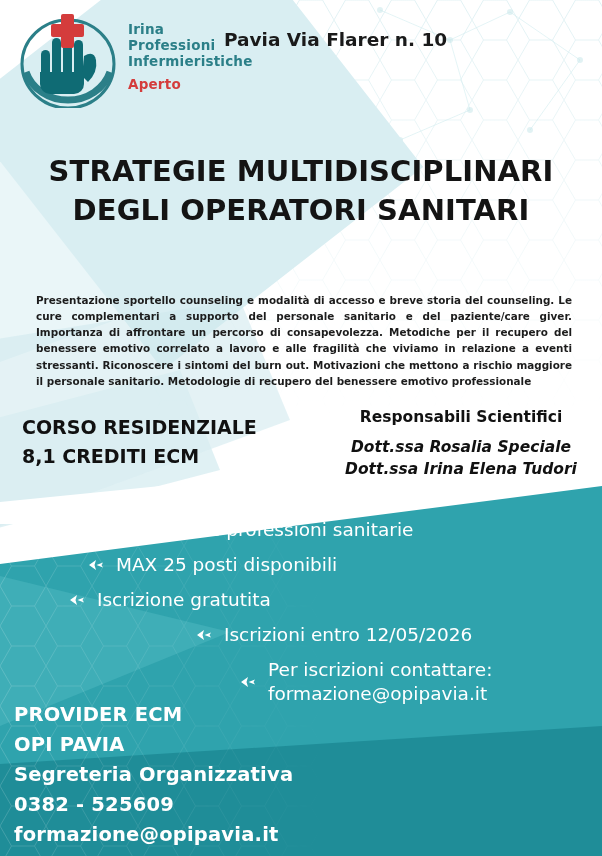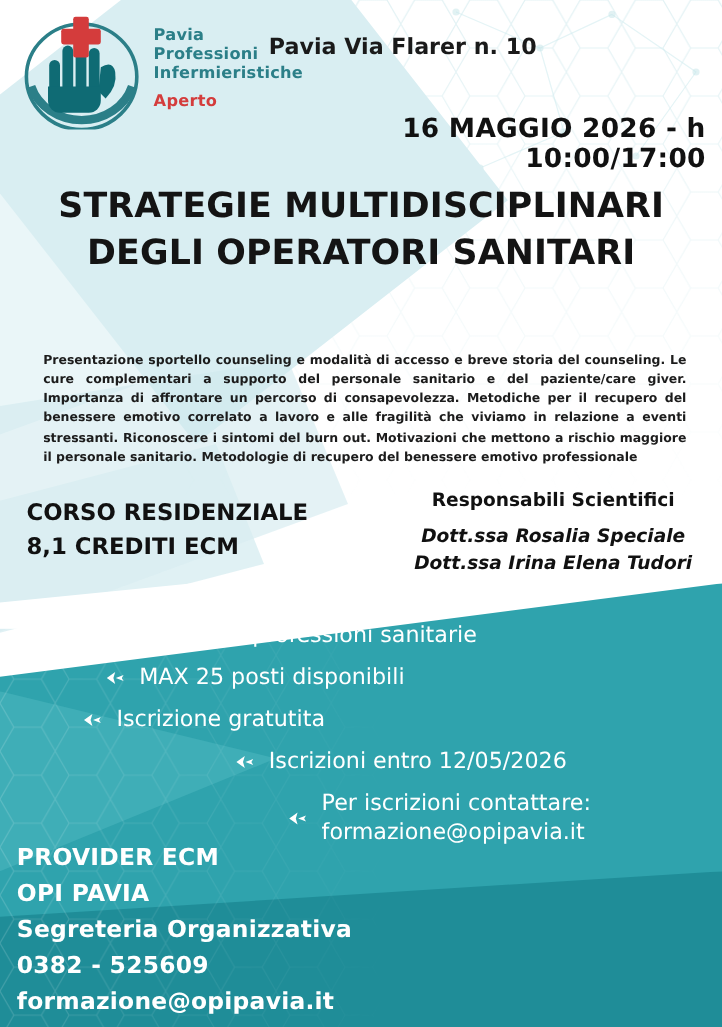--- a/index.html
+++ b/index.html
@@ -200,21 +200,21 @@
     width: 16px; height: 16px;
     flex: none;
     margin-right: 12px;
     color: #ffffff;
   }
   .bullet-row .txt {
     color: #ffffff;
     font-size: 18.5px;
     line-height: 1.35;
   }
-  .b1 { padding-left: 24px; }
+  .b1 { padding-left: 40px; }
   .b2 { padding-left: 88px; }
   .b3 { padding-left: 69px; }
   .b4 { padding-left: 196px; }
   .b5 { padding-left: 240px; }
   .b5 .txt { line-height: 1.3; }
 
   
   .provider {
     position: absolute;
     left: 14px; top: 700px;
@@ -307,31 +307,30 @@
         <rect x="60" y="30" width="9" height="46" rx="4.5"></rect>
         <path d="M70 46 q10 -6 12 4 q2 12 -8 22 l-6 -6 z"></path>
         <path d="M26 62 h44 v12 a10 10 0 0 1 -10 10 h-24 a10 10 0 0 1 -10 -10 z"></path>
       </g>
       <g fill="#d43c3c">
         <rect x="47" y="4" width="13" height="34" rx="2"></rect>
         <rect x="37" y="14" width="33" height="13" rx="2"></rect>
       </g>
     </svg>
     <div class="logo-text">
-      <div>Pavia</div>
+      <div>Irina</div>
       <div>Professioni</div>
       <div>Infermieristiche</div>
       <div class="city">Aperto</div>
     </div>
   </div>
 
   <div class="venue">
     <div class="line">Pavia Via Flarer n. 10</div>
   </div>
-  <div class="datebar">16 MAGGIO 2026 - h 10:00/17:00</div>
 
   <div class="title">
     <div>STRATEGIE MULTIDISCIPLINARI</div>
     <div>DEGLI OPERATORI SANITARI</div>
   </div>
 
   <div class="abstract">Presentazione sportello counseling e modalità di accesso e breve storia del counseling. Le cure complementari a supporto del personale sanitario e del paziente/care giver. Importanza di affrontare un percorso di consapevolezza. Metodiche per il recupero del benessere emotivo correlato a lavoro e alle fragilità che viviamo in relazione a eventi stressanti. Riconoscere i sintomi del burn out. Motivazioni che mettono a rischio maggiore il personale sanitario. Metodologie di recupero del benessere emotivo professionale</div>
 
   <div class="course-left">
     <div>CORSO RESIDENZIALE</div>

